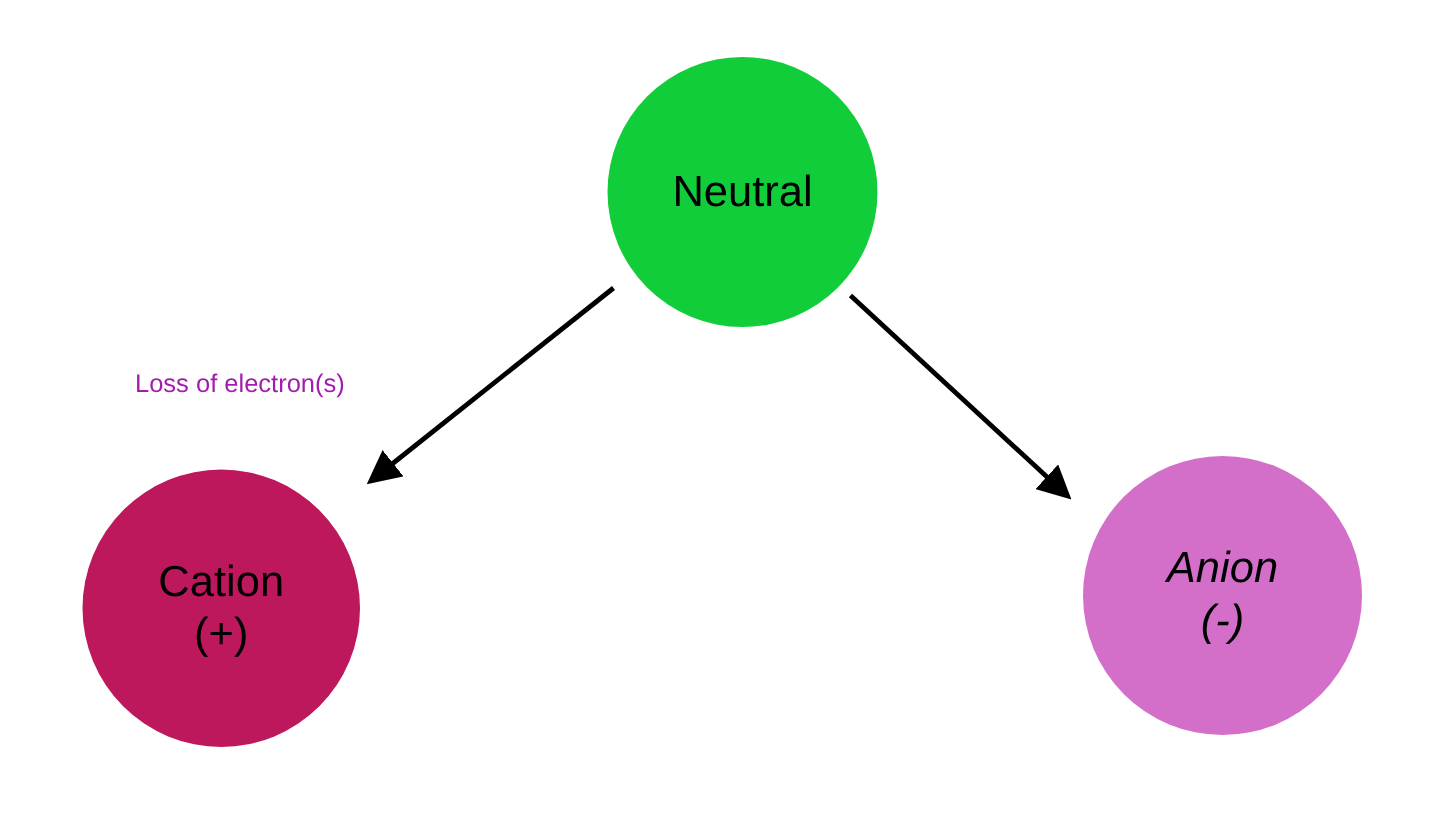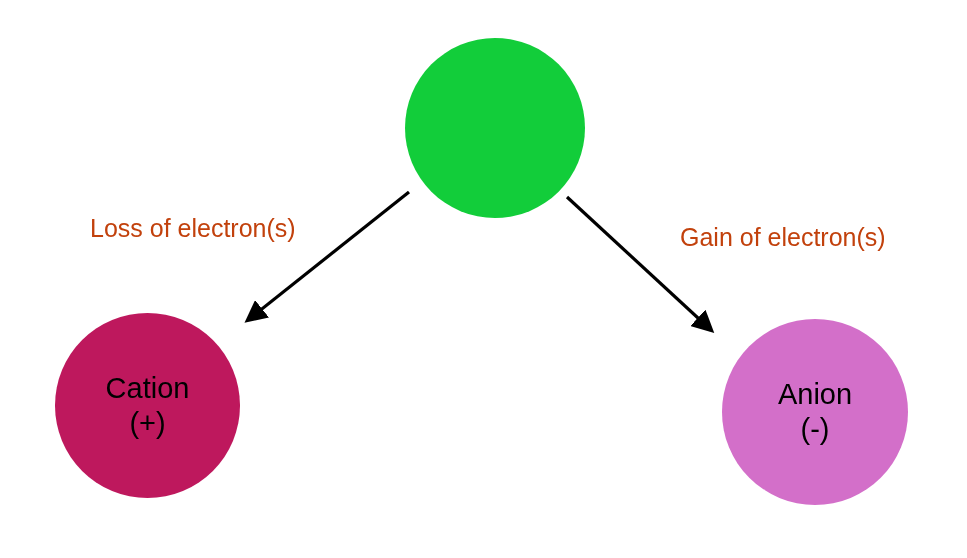--- a/index.html
+++ b/index.html
@@ -31,55 +31,56 @@
     flex-direction: column;
     align-items: center;
     justify-content: center;
     text-align: center;
     font-size: 29px;
     line-height: 35px;
     color: #000000;
   }
   .node-neutral { left: 405px; top: 38px;  width: 180px; height: 180px; }
   .node-cation  { left: 55px;  top: 313px; width: 185px; height: 185px; }
-  .node-anion   { left: 722px; top: 319px; width: 186px; height: 186px; }
+  .node-anion   { left: 722px; top: 304px; width: 186px; height: 186px; font-style: italic; }
   .edge-label {
     position: absolute;
-    font-size: 25px;
+    font-size: 17px;
     white-space: nowrap;
-    color: #c2410c;
+    color: #a21caf;
+    margin-top: 32px;
   }
   .label-loss { left: 90px;  top: 214px; }
   .label-gain { left: 680px; top: 223px; }
 </style>
 </head>
 <body>
 
 <div class="canvas">
 
   <svg class="arrows" viewBox="0 0 967 558" xmlns="http://www.w3.org/2000/svg">
     <defs>
       <marker id="arrowhead" viewBox="0 0 10 10" refX="8" refY="5" markerWidth="7" markerHeight="7" orient="auto-start-reverse">
         <path d="M0,0 L10,5 L0,10 z" fill="#000000"></path>
       </marker>
     </defs>
     <line x1="409" y1="192" x2="248" y2="320" stroke-width="3.2" marker-end="url(#arrowhead)" stroke="#000000"></line>
     <line x1="567" y1="197" x2="711" y2="330" stroke-width="3.2" marker-end="url(#arrowhead)" stroke="#000000"></line>
   </svg>
 
   <div class="node node-neutral" style="background: rgb(18, 205, 58);">
+    <span>Neutral</span>
   </div>
 
   <div class="node node-cation" style="background: #be185d;">
     <span>Cation</span>
     <span>(+)</span>
   </div>
 
   <div class="node node-anion" style="background: rgb(211, 111, 201);">
     <span>Anion</span>
     <span>(-)</span>
   </div>
 
   <div class="edge-label label-loss">Loss of electron(s)</div>
 
-  <div class="edge-label label-gain">Gain of electron(s)</div>
 
 </div>
 
 </body></html>

